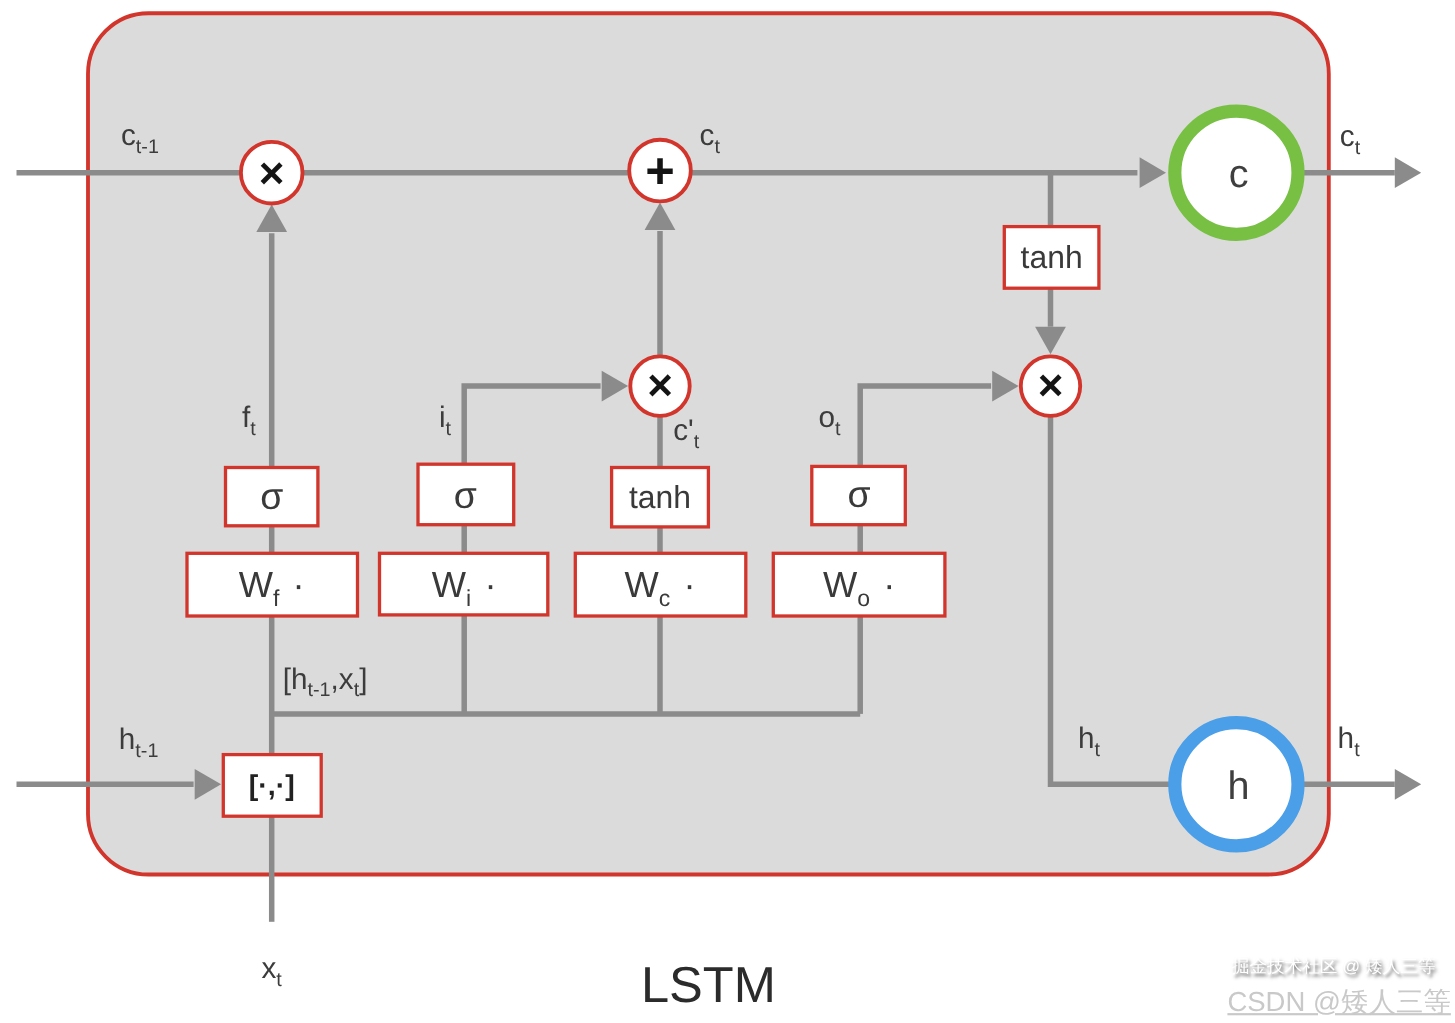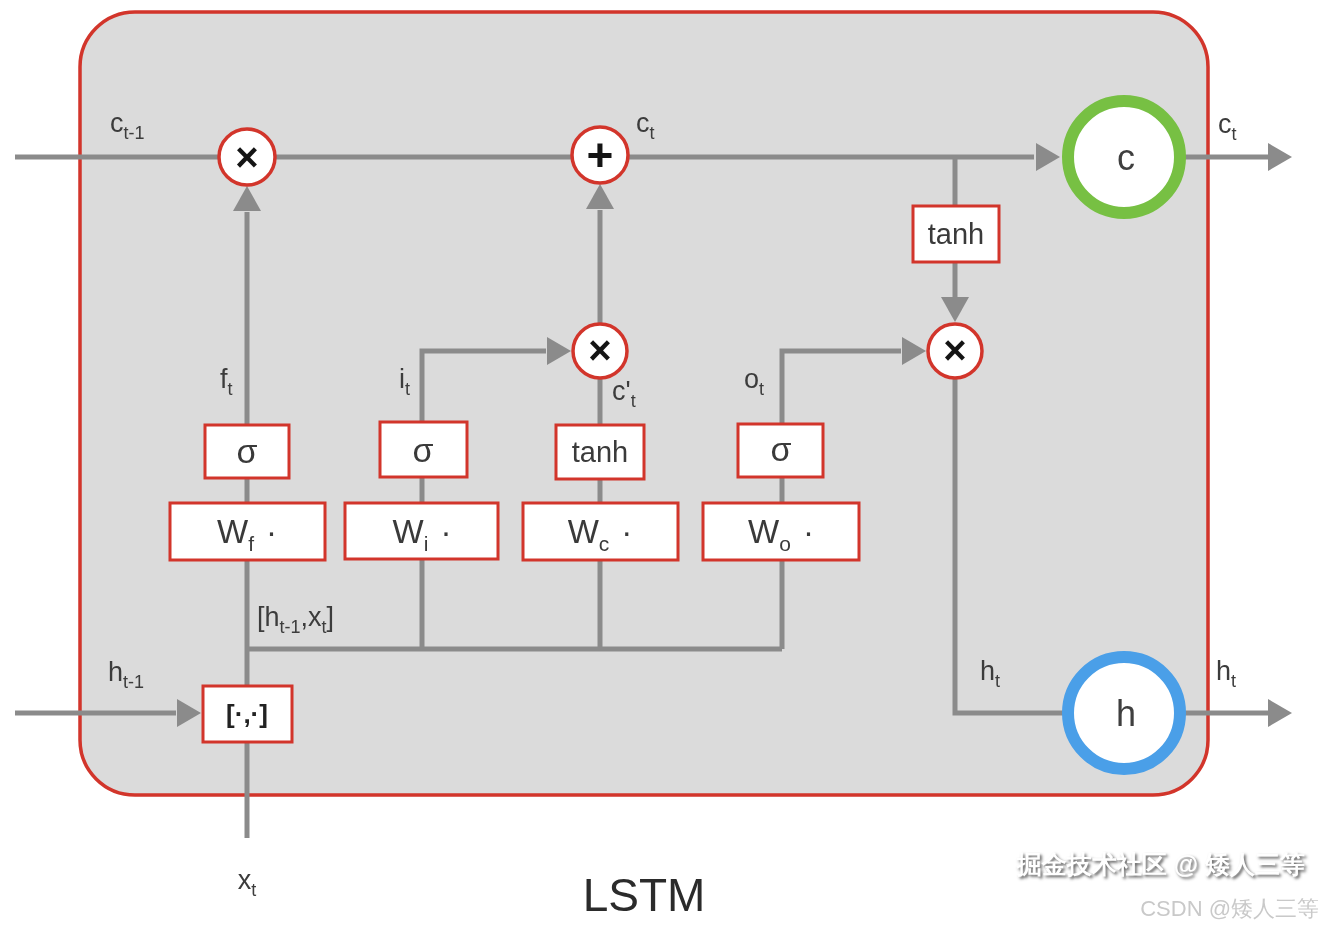--- a/index.html
+++ b/index.html
@@ -21,24 +21,24 @@
   .boxtanh{font-size:29px;fill:#3a3a3a;text-anchor:middle;}
   .boxw{font-size:33px;fill:#3a3a3a;text-anchor:middle;}
   .boxw .s{font-size:21px;}
   .boxcat{font-size:26px;font-weight:600;fill:#222222;text-anchor:middle;}
   .elbl{font-size:27px;fill:var(--label_dark);}
   .elbl .s{font-size:18px;}
   .mid{text-anchor:middle;}
   .statetxt{font-size:36px;fill:#3f3f3f;text-anchor:middle;}
   .title-txt{font-size:46px;fill:#2b2b2b;text-anchor:middle;}
 
-  .wm1{position:absolute;top:848px;right:18px;font-size:25px;font-weight:700;
+  .wm1{position:absolute;top:869px;right:18px;font-size:16px;font-weight:400;
        color:#ffffff;text-shadow:2px 2px 3px rgba(80,80,80,0.9);white-space:nowrap;}
-  .wm2{position:absolute;top:894px;right:4px;font-size:22px;
-       color:var(--watermark_gray);white-space:nowrap;}
+  .wm2{position:absolute;top:894px;right:4px;font-size:25px;
+       color:var(--watermark_gray);white-space:nowrap;text-decoration:underline;}
 </style>
 </head>
 <body>
 
 
 
 <svg width="1323" height="930" viewBox="0 0 1323 930">
 
   <rect class="container-rect" x="80" y="12" width="1128" height="783" rx="55"></rect>
 

